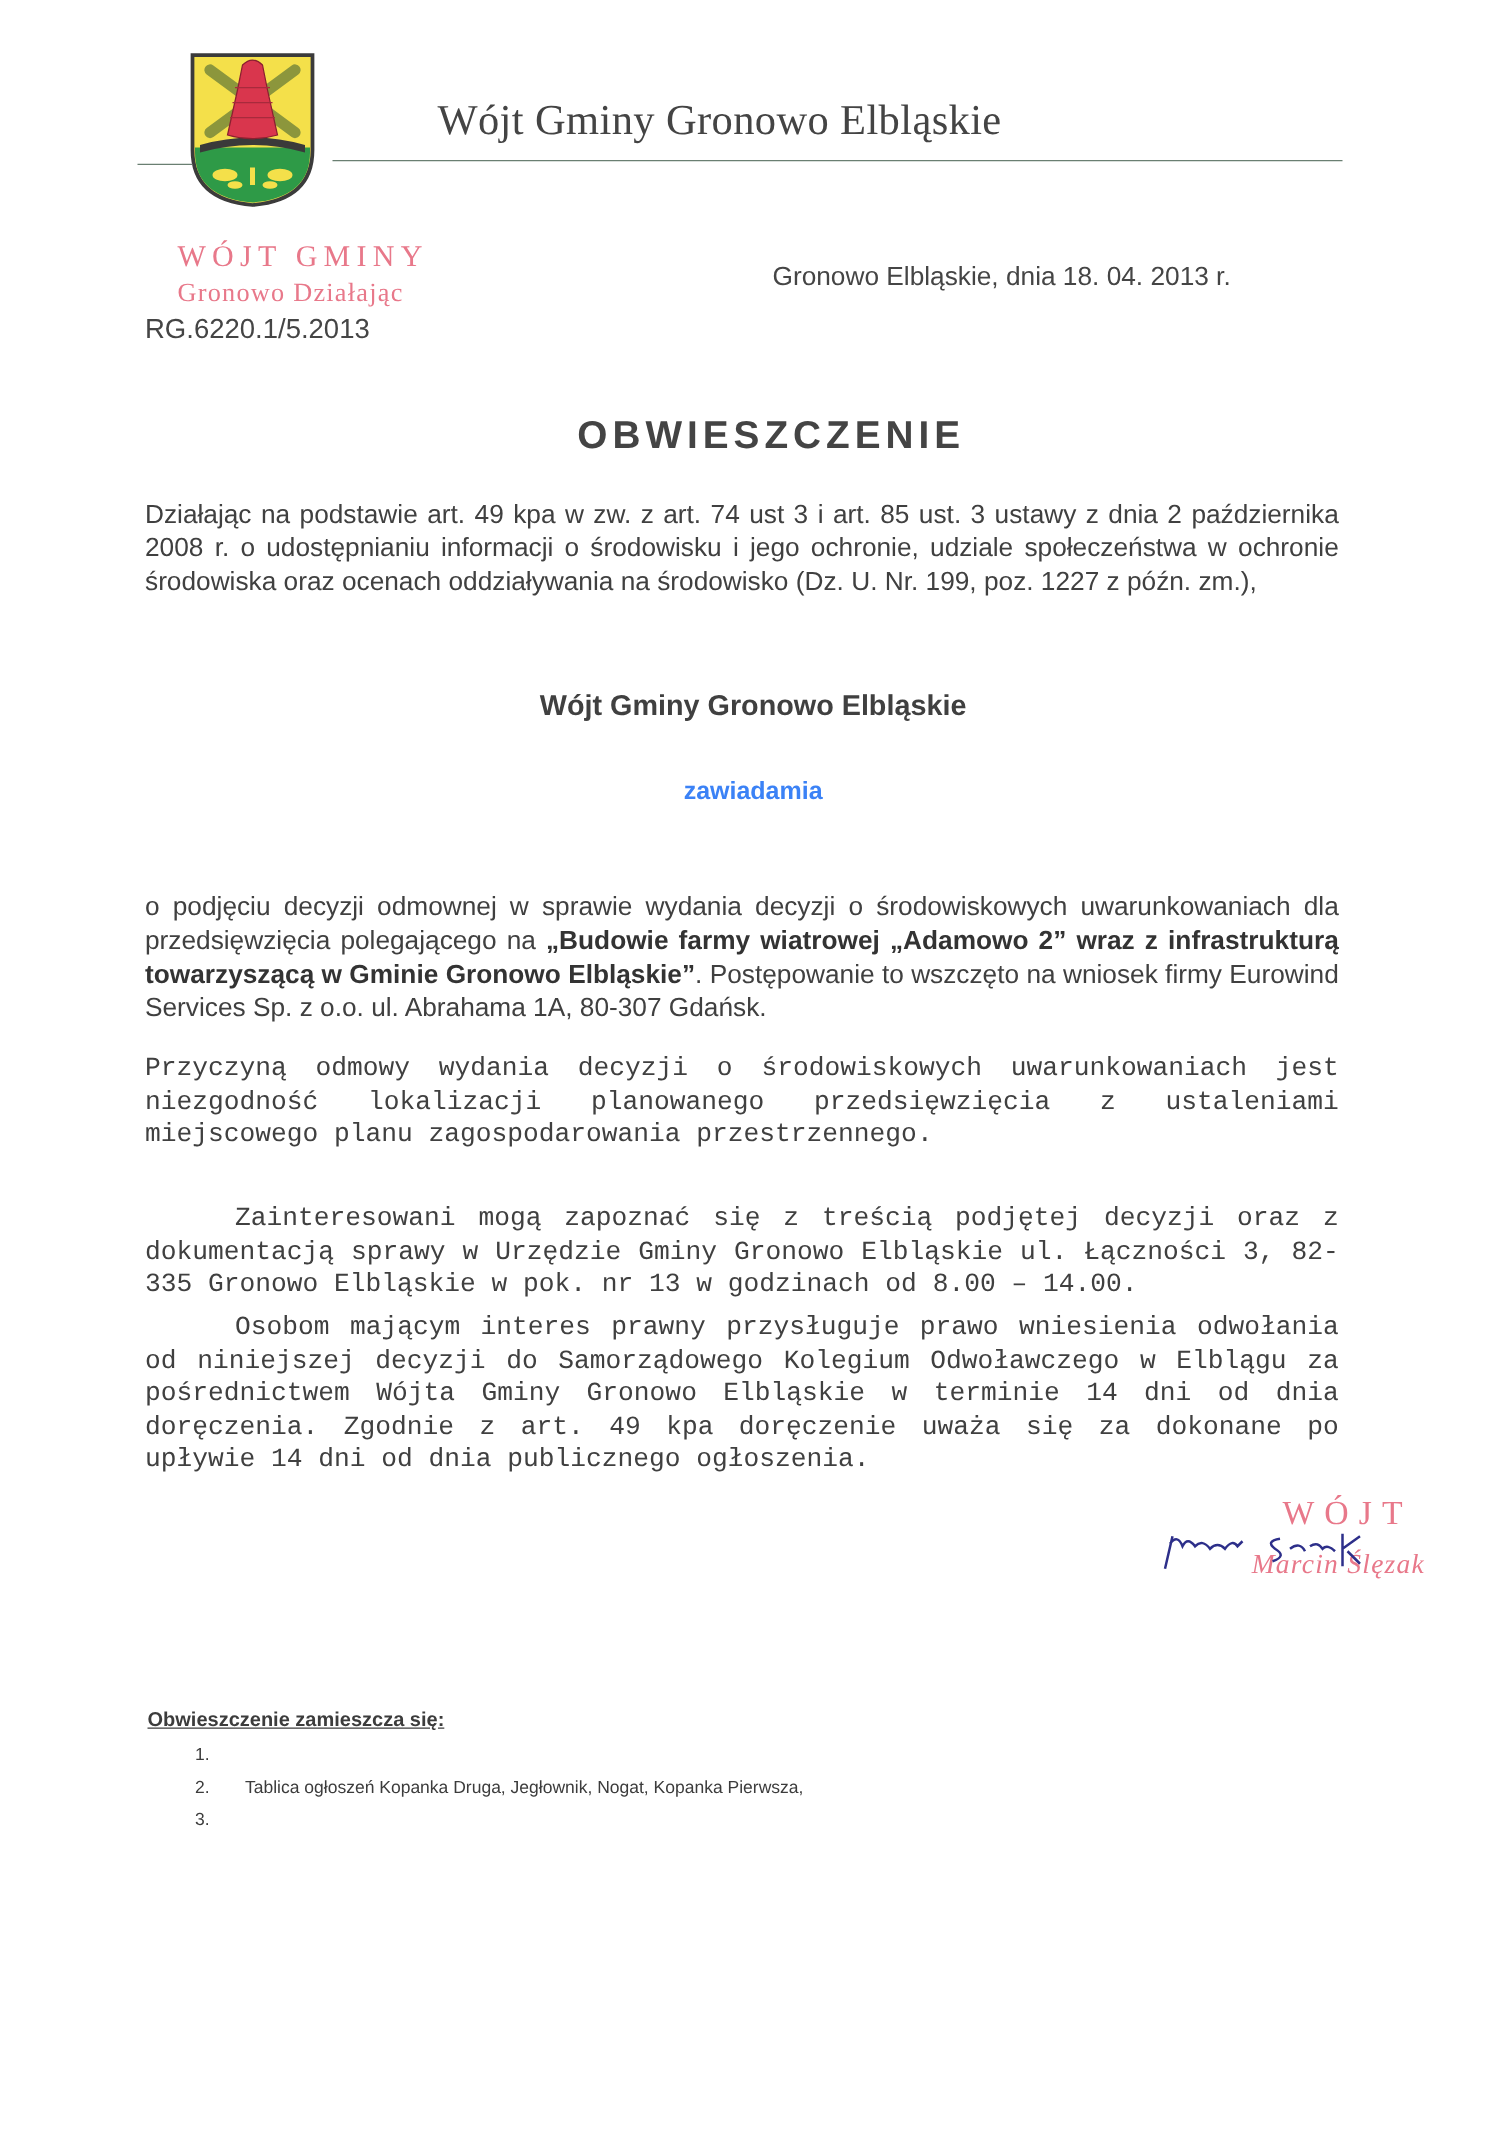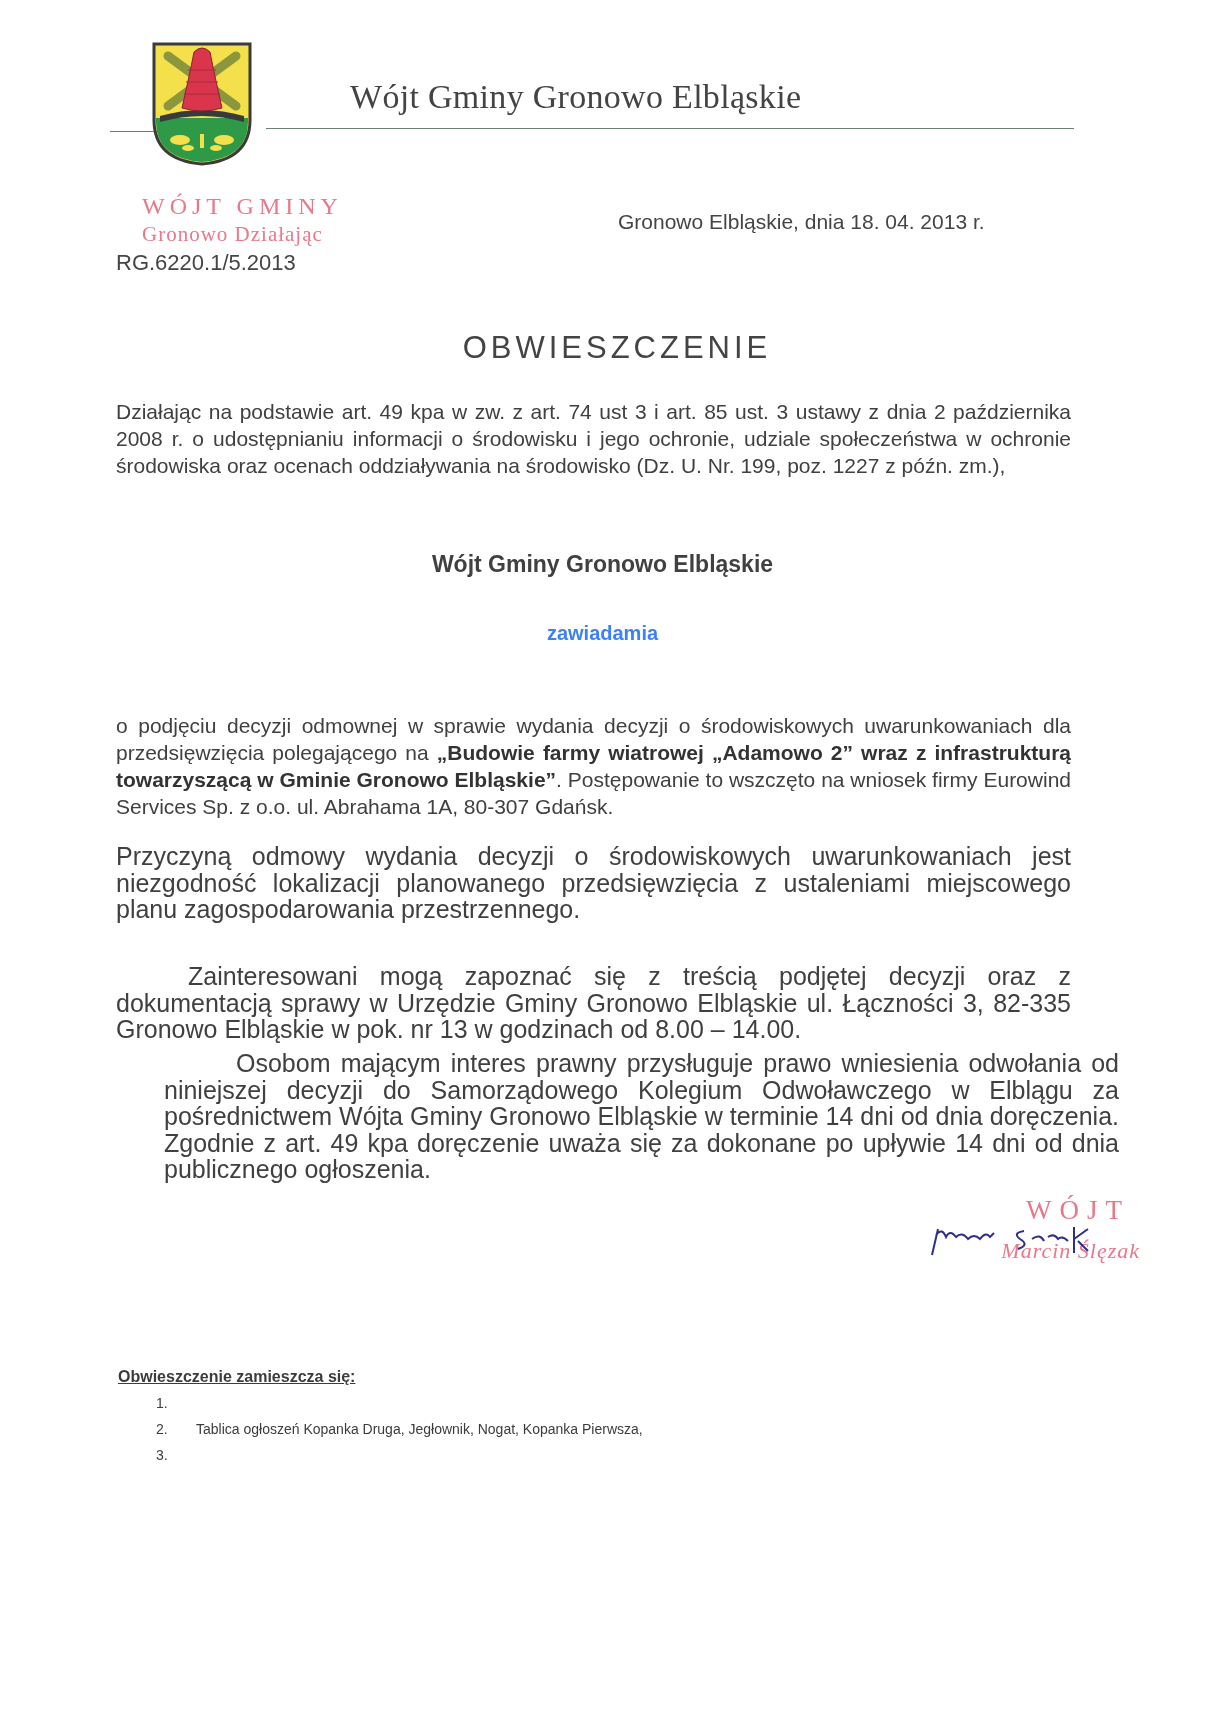--- a/index.html
+++ b/index.html
@@ -7,30 +7,30 @@
   .abs { position: absolute; }
   .crest { left: 150px; top: 42px; width: 104px; height: 124px; }
   .header-title { left: 350px; top: 78px; font-family: "Liberation Serif", "DejaVu Serif", serif; font-size: 34px; color: #444; letter-spacing: 0.3px; white-space: nowrap; }
   .rule-left { left: 110px; top: 131px; width: 44px; height: 1px; background: #6a7f72; }
   .rule-right { left: 266px; top: 128px; width: 808px; height: 1px; background: #6a7f72; }
   .stamp { left: 142px; top: 193px; font-family: "Liberation Serif", "DejaVu Serif", serif; color: #e8788a; }
   .stamp .l1 { font-size: 24px; letter-spacing: 5px; }
   .stamp .l2 { font-size: 21px; letter-spacing: 1px; margin-top: 2px; }
   .refno { left: 116px; top: 250px; font-size: 22px; color: #454545; }
   .place-date { left: 618px; top: 210px; font-size: 21px; color: #454545; white-space: nowrap; }
-  .main-title { left: 0; width: 1194px; top: 330px; text-align: center; font-size: 31px; font-weight: normal; letter-spacing: 4px; color: #444; padding-left: 40px; box-sizing: border-box; }
+  .main-title { left: 0; width: 1194px; top: 330px; text-align: center; font-size: 31px; font-weight: bold; letter-spacing: 4px; color: #444; padding-left: 40px; box-sizing: border-box; }
   .para { left: 116px; width: 955px; font-size: 21px; line-height: 27px; text-align: justify; color: #404040; }
-  .para.narrow { font-family: Liberation Sans, sans-serif; font-size: 25px; line-height: 26.5px; transform-origin: left top; }
+  .para.narrow { font-family: Liberation Mono, monospace; font-size: 21px; line-height: 26.5px; transform-origin: left top; }
   .p1 { top: 398px; }
   .heading2 { left: 0; width: 1205px; top: 551px; text-align: center; font-size: 23px; font-weight: bold; color: #404040; }
   .heading3 { left: 0; width: 1205px; top: 622px; text-align: center; font-size: 20px; font-weight: bold; color: #3b82f6; }
   .p2 { top: 712px; }
   .p3 { top: 843px; }
   .p4 { top: 963px; }
-  .p5 { top: 1050px; margin-left: 48px; }
+  .p5 { top: 1050px; }
   .indent { text-indent: 72px; }
   b { color: #333; }
   .sig { left: 940px; top: 1195px; width: 200px; text-align: right; }
   .sig .wojt { font-family: "Liberation Serif", serif; color: #e8788a; font-size: 27px; letter-spacing: 8px; margin-right: 10px; }
   .sig .name { font-family: "Liberation Serif", serif; font-style: italic; color: #e8788a; font-size: 22px; letter-spacing: 1px; margin-top: 12px; }
   .sig svg { position: absolute; left: -12px; top: 28px; }
   .footer-head { left: 118px; top: 1368px; font-size: 16px; font-weight: bold; text-decoration: underline; color: #3c3c3c; }
   .footer-list { left: 118px; top: 1395px; font-size: 14px; color: #3c3c3c; margin: 0; padding: 0; list-style: none; }
   .footer-list li { height: 26px; display: flex; }
   .footer-list .num { width: 40px; padding-left: 38px; box-sizing: content-box; }

